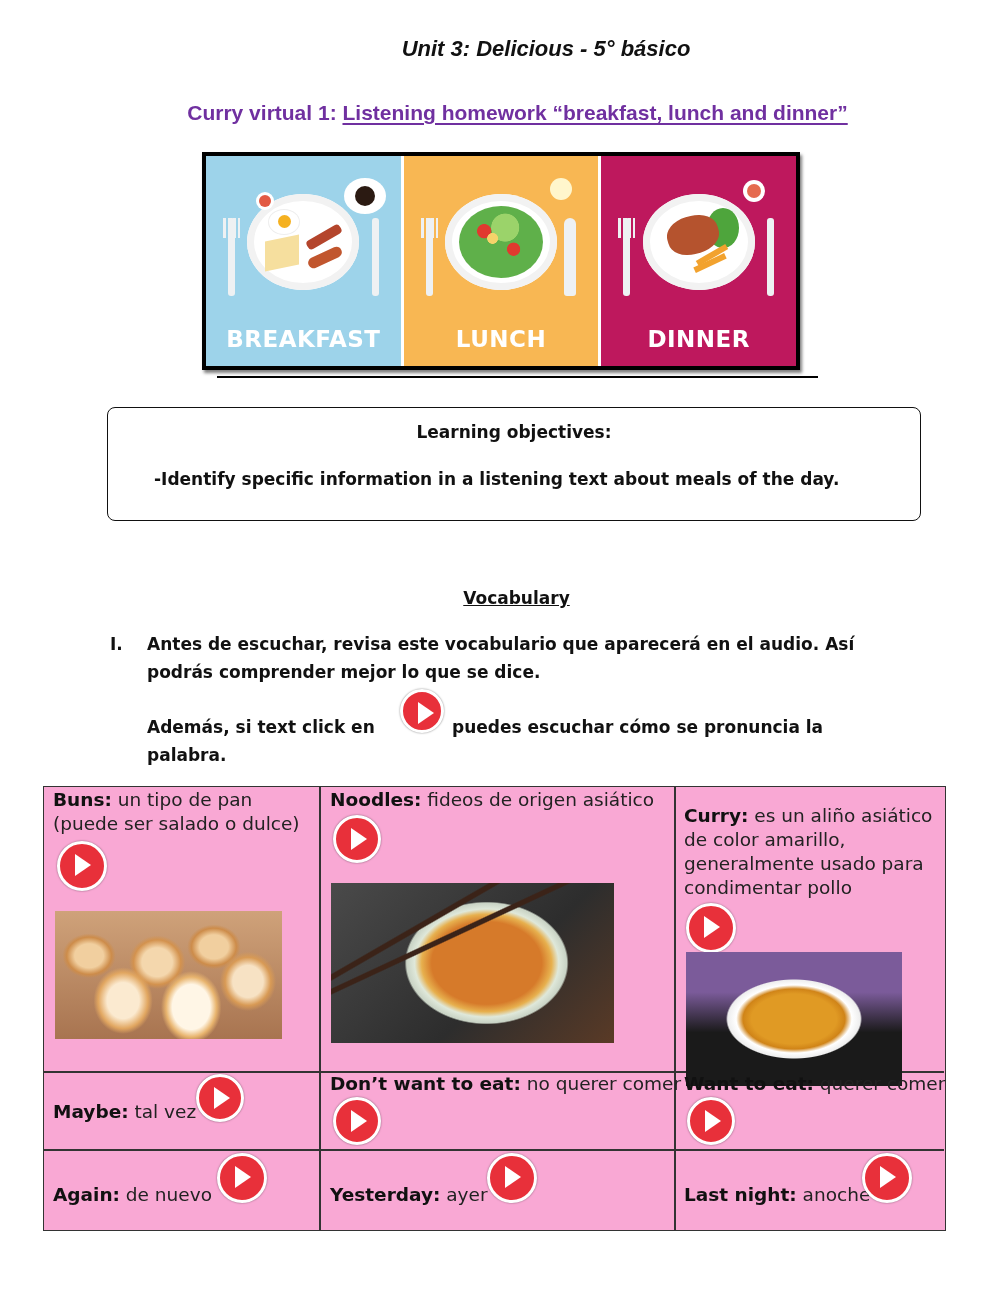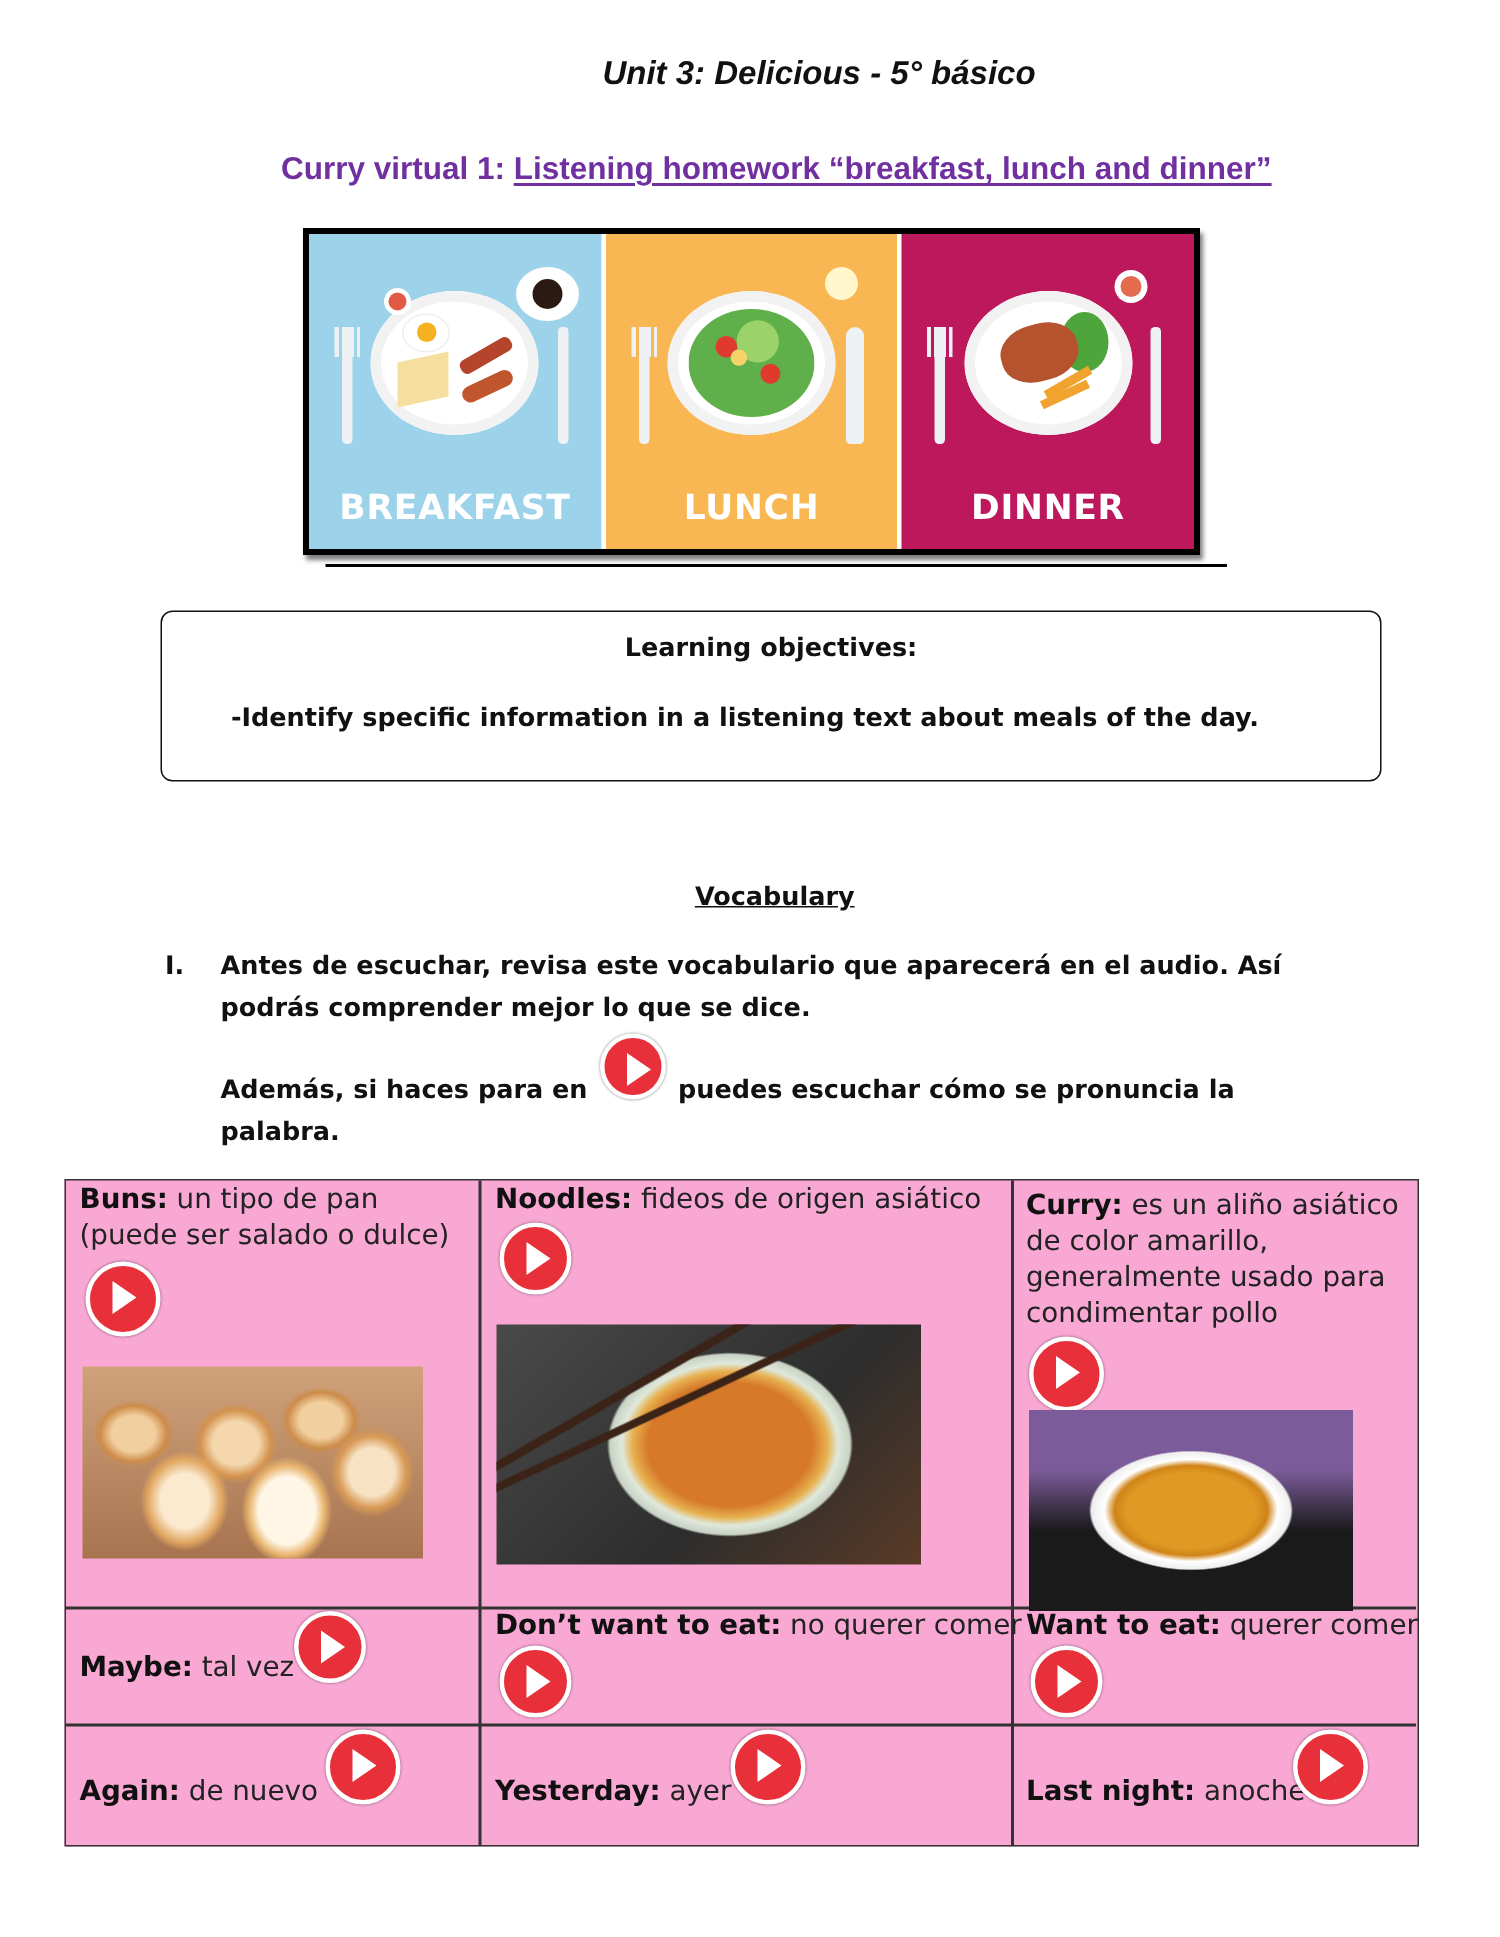--- a/index.html
+++ b/index.html
@@ -138,21 +138,21 @@
 </div>
 
 <div class="abs vocab-title">Vocabulary</div>
 
 <div class="abs instr" style="top:630px;height:60px;">
   <span class="num">I.</span>
   <span class="body">Antes de escuchar, revisa este vocabulario que aparecerá en el audio. Así podrás comprender mejor lo que se dice.</span>
 </div>
 
 <div class="abs instr" style="top:713px;height:60px;">
-  <span class="abs" style="left:37px;top:0;">Además, si haces para en</span>
+  <span class="abs" style="left:37px;top:0;">Además, si text click en</span>
   <span class="play" style="left:290px;top:-24px;"></span>
   <span class="abs" style="left:342px;top:0;white-space:nowrap;">puedes escuchar cómo se pronuncia la</span>
   <span class="abs" style="left:37px;top:28px;">palabra.</span>
 </div>
 
 <div class="abs vocab-table">
 
   <div class="vline" style="left:275px;top:0;height:443px;"></div>
   <div class="vline" style="left:630px;top:0;height:443px;"></div>
   <div class="hline" style="top:284px;left:0;width:900px;"></div>
@@ -161,21 +161,21 @@
   <div class="cell" style="left:0;top:0;width:275px;height:284px;">
     <div class="cell-text" style="left:9px;top:1px;width:262px;"><b>Buns:</b><span> un tipo de pan (puede ser salado o dulce)</span></div>
     <div class="play" style="left:13px;top:54px;width:50px;height:50px;"></div>
     <div class="photo buns" style="left:11px;top:124px;width:227px;height:128px;"></div>
   </div>
   <div class="cell" style="left:277px;top:0;width:349px;height:284px;">
     <div class="cell-text" style="left:9px;top:1px;width:340px;"><b>Noodles:</b><span> fideos de origen asiático</span></div>
     <div class="play" style="left:12px;top:28px;width:48px;height:48px;"></div>
     <div class="photo noodles" style="left:10px;top:96px;width:283px;height:160px;"></div>
   </div>
-  <div class="cell" style="left:632px;top:4px;width:270px;height:252px;">
+  <div class="cell" style="left:632px;top:16px;width:270px;height:252px;">
     <div class="cell-text" style="left:8px;top:1px;width:258px;"><b>Curry:</b><span> es un aliño asiático de color amarillo, generalmente usado para condimentar pollo</span></div>
     <div class="play" style="left:10px;top:100px;width:50px;height:50px;"></div>
     <div class="photo curry" style="left:10px;top:149px;width:216px;height:134px;"></div>
   </div>
 
   <div class="cell" style="left:0;top:286px;width:275px;height:76px;">
     <div class="cell-text" style="left:9px;top:27px;"><b>Maybe:</b><span> tal vez</span></div>
     <div class="play" style="left:152px;top:1px;width:48px;height:48px;"></div>
   </div>
   <div class="cell" style="left:277px;top:286px;width:353px;height:76px;">

